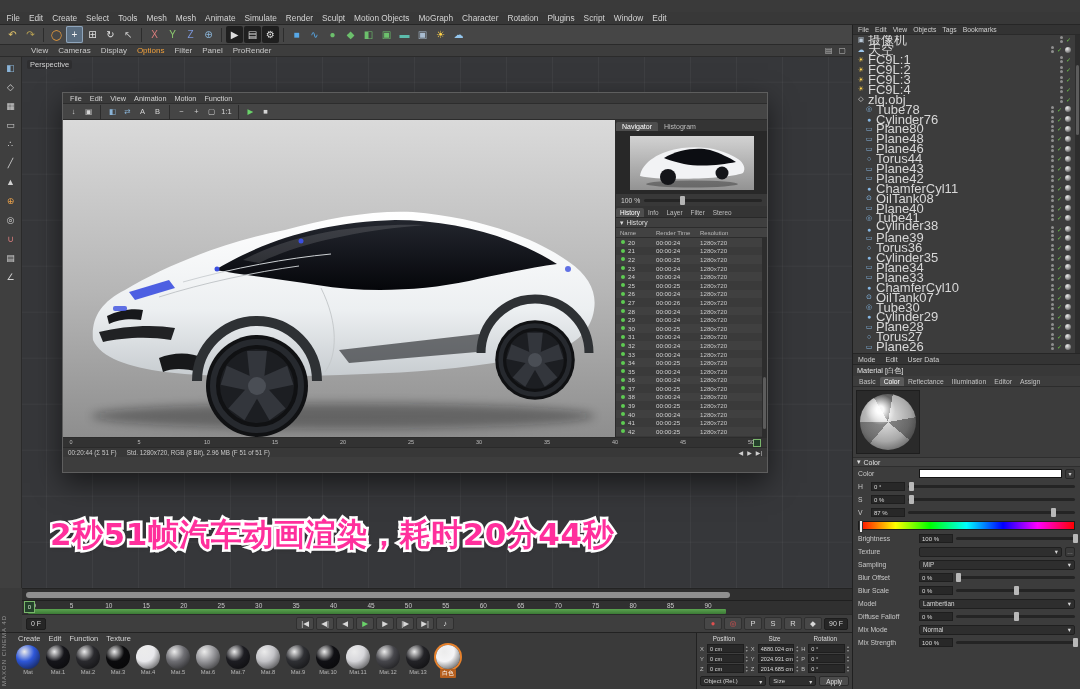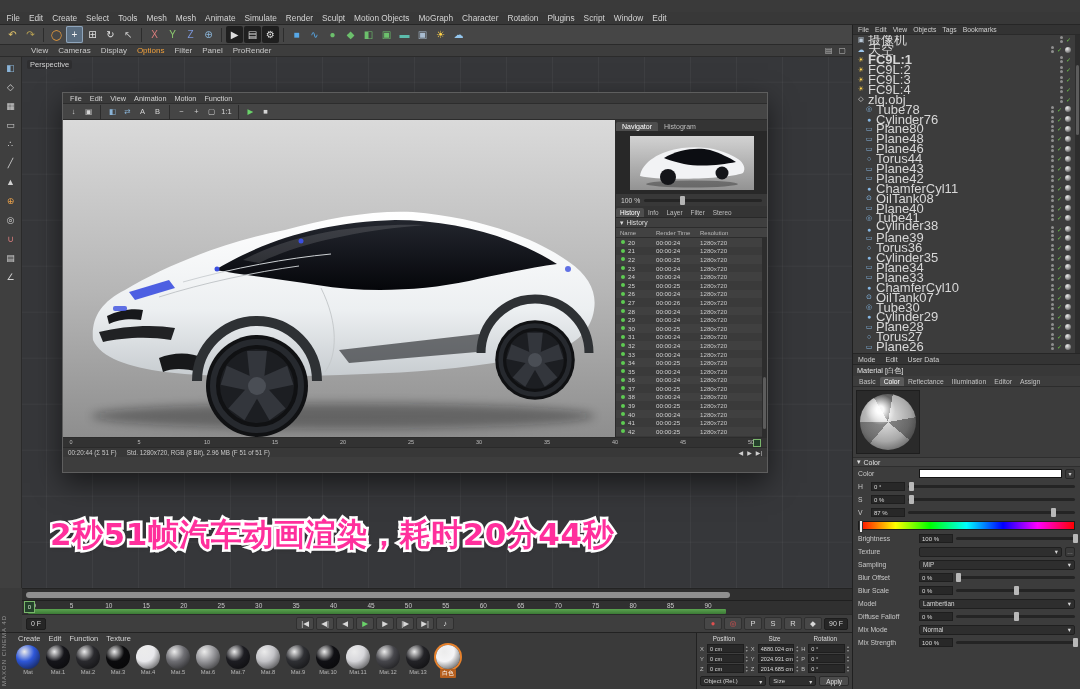--- a/index.html
+++ b/index.html
@@ -485,21 +485,21 @@
           <span class="om-name">天空</span>
           <div class="om-right">
             <div class="dots">
               <div class="dot"></div>
               <div class="dot"></div>
             </div>
             <span class="chk">✓</span>
             <span class="tag"></span>
           </div>
         </div>
-        <div class="om-row" style="padding-left: 4px; font-weight: bold;">
+        <div class="om-row" style="padding-left: 4px;">
           <span class="om-ic" style="color: rgb(255, 210, 74);">☀</span>
           <span class="om-name">FC9L:1</span>
           <div class="om-right">
             <div class="dots">
               <div class="dot"></div>
               <div class="dot"></div>
             </div>
             <span class="chk">✓</span>
           </div>
         </div>

